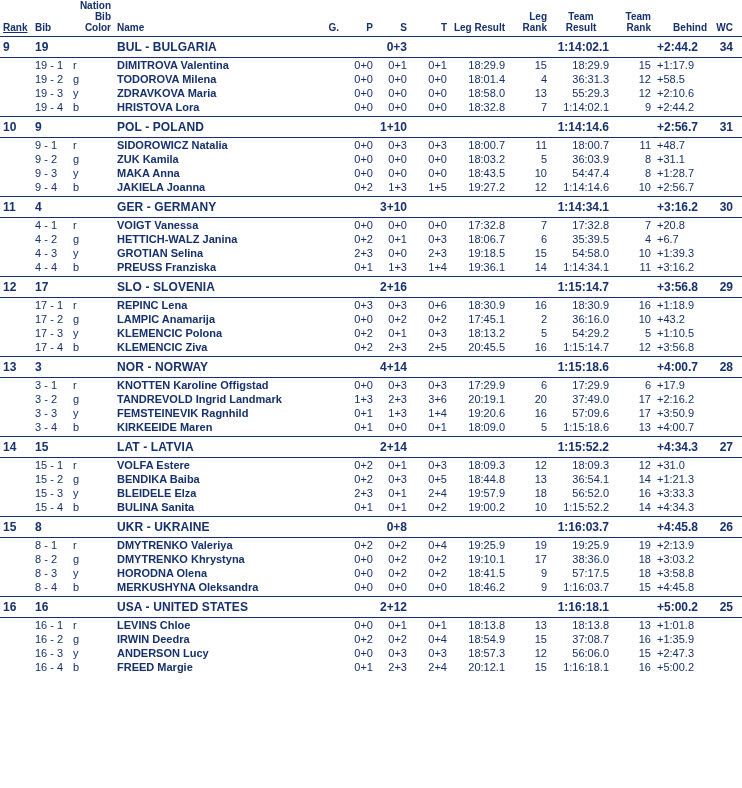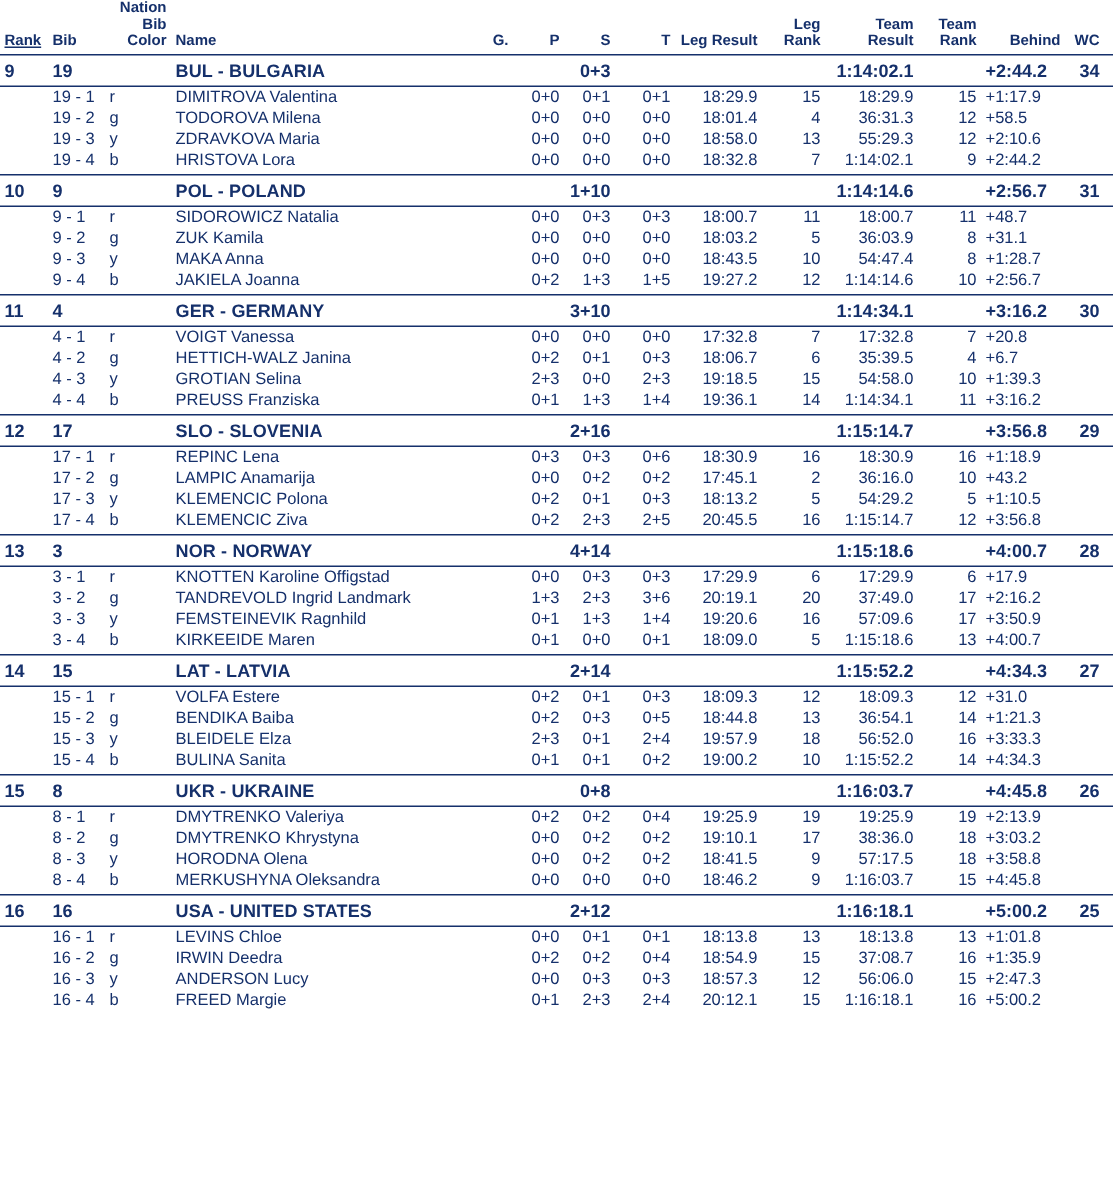--- a/index.html
+++ b/index.html
@@ -32,21 +32,21 @@
   .h-rank      { width: 32px; text-align: left; text-decoration: underline; }
   .h-bib       { width: 38px; text-align: left; }
   .h-nbc       { width: 44px; text-align: right; }
   .h-name      { width: 168px; text-align: left; }
   .h-g         { width: 60px;  text-align: right; }
   .h-p         { width: 34px;  text-align: right; }
   .h-s         { width: 34px;  text-align: right; }
   .h-t         { width: 40px;  text-align: right; }
   .h-legres    { width: 58px;  text-align: right; }
   .h-legrank   { width: 42px;  text-align: right; }
-  .h-teamres   { width: 62px;  text-align: right; }
+  .h-teamres   { width: 62px;  text-align: center; }
   .h-teamrank  { width: 42px;  text-align: right; }
   .h-behind    { width: 56px;  text-align: right; }
   .h-wc        { width: 26px;  text-align: right; }
   .h-nc        { width: 32px;  text-align: right; padding-right: 6px; }
 
   
   tr.team-row td {
     font-weight: bold;
     font-size: 12px;
     padding: 3px 3px 3px 3px;
@@ -64,21 +64,21 @@
     padding: 1px 3px;
     font-size: 11px;
     white-space: nowrap;
     overflow: hidden;
   }
   tr.ath-row.last td { padding-bottom: 3px; }
 
   td.c-rank     { text-align: left;  padding-left: 4px; }
   td.c-bib      { text-align: left;  padding-left: 4px; }
   td.c-nbc      { text-align: left;  padding-left: 8px; }
-  td.c-name     { text-align: left;  padding-left: 8px; }
+  td.c-name     { text-align: left;  padding-left: 8px; font-weight: bold; }
   td.c-g        { text-align: right; }
   td.c-p        { text-align: right; }
   td.c-s        { text-align: right; }
   td.c-t        { text-align: right; }
   td.c-legres   { text-align: right; }
   td.c-legrank  { text-align: right; }
   td.c-teamres  { text-align: right; }
   td.c-teamrank { text-align: right; }
   td.c-behind   { text-align: left; padding-left: 8px; }
   td.c-wc       { text-align: right; }

